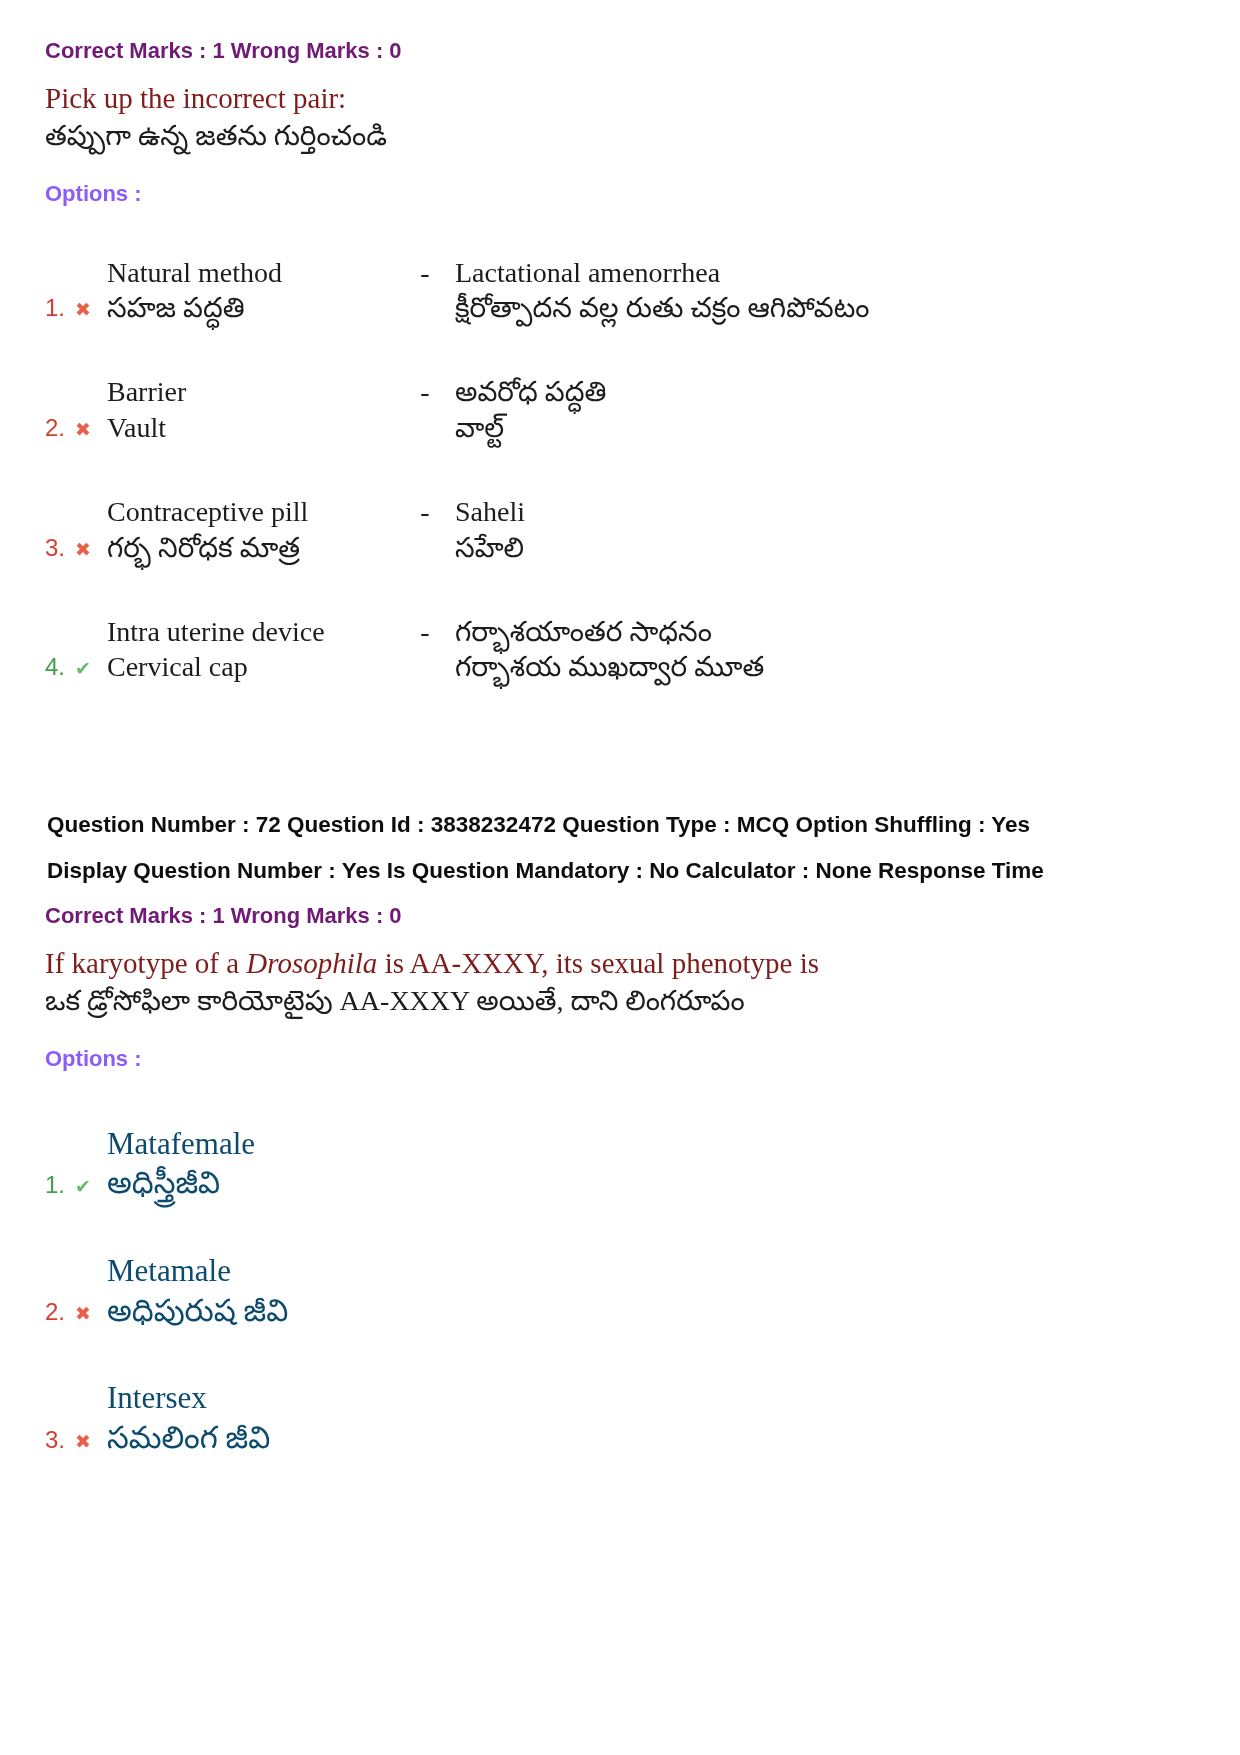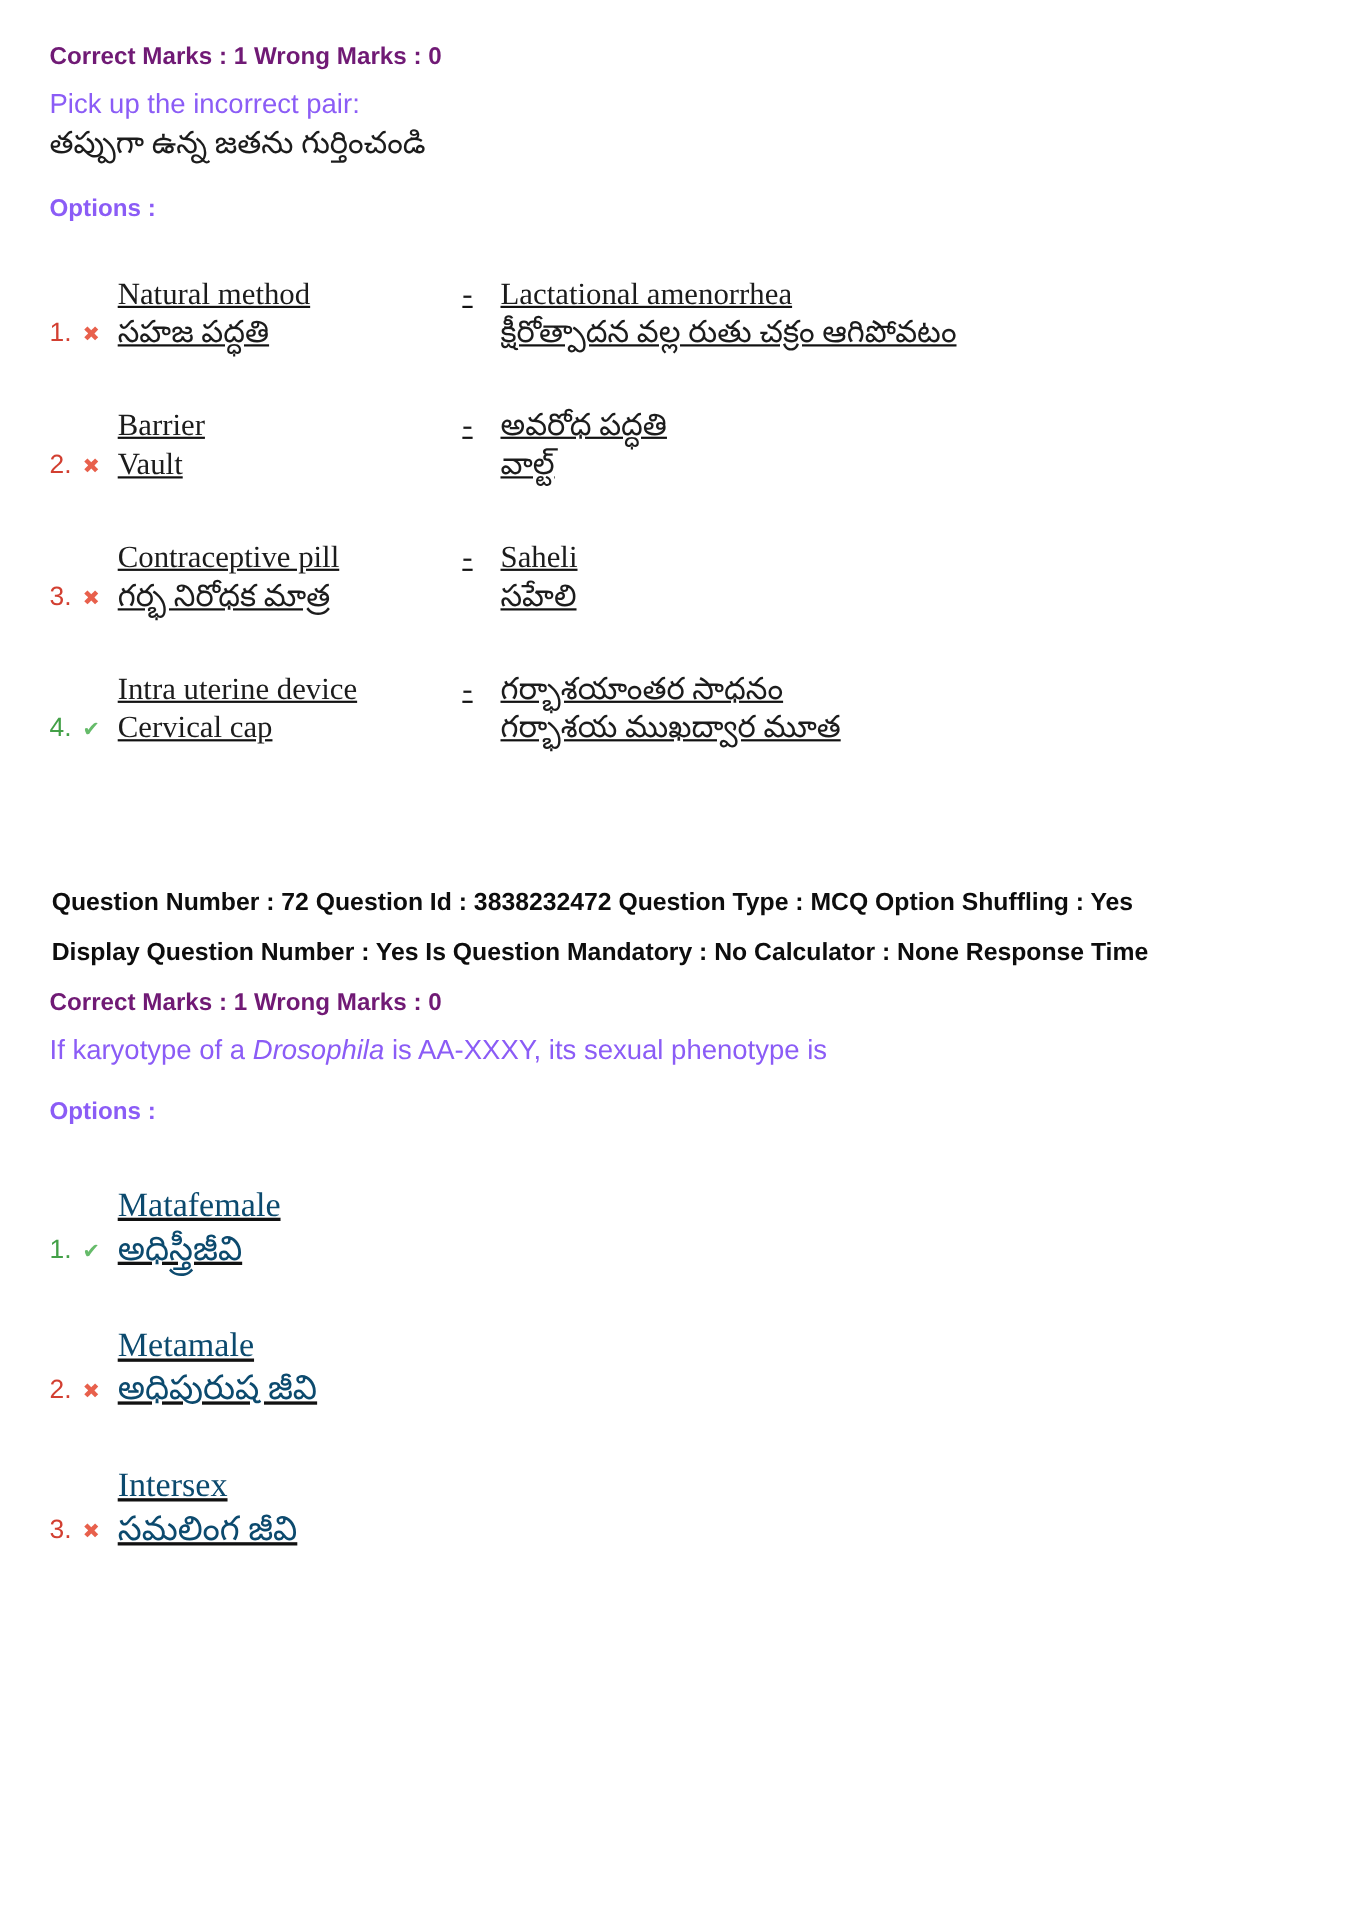--- a/index.html
+++ b/index.html
@@ -14,24 +14,24 @@
     padding: 38px 45px 40px 45px;
     box-sizing: border-box;
   }
   .marks-line {
     font-size: 22px;
     font-weight: 700;
     color: #701a75;
     margin: 0 0 16px 0;
   }
   .question-en {
-    font-family: Liberation Sans, sans-serif;
-    font-size: 25px;
+    font-family: Liberation Serif, serif;
+    font-size: 29px;
     line-height: 1.25;
-    color: #8b5cf6;
+    color: #7f1d1d;
     margin: 0;
   }
   .question-te {
     font-family: "Liberation Serif", serif;
     font-size: 28px;
     line-height: 1.3;
     color: #1c1c1c;
     margin: 2px 0 0 0;
   }
   .options-label {
@@ -54,21 +54,21 @@
     gap: 10px;
     padding-bottom: 4px;
     font-size: 24px;
   }
   .option-marker .num { font-family: "Liberation Sans", sans-serif; }
   .option-marker.wrong .num { color: #d23f31; }
   .option-marker.correct .num { color: #43a047; }
   .mark-icon { font-size: 19px; line-height: 1; }
   .option-marker.wrong .mark-icon { color: #e8604c; }
   .option-marker.correct .mark-icon { color: #66bb6a; }
-  .option-body { flex: 1 1 auto; text-decoration: underline; }
+  .option-body { flex: 1 1 auto; }
   
   .pair-grid {
     display: grid;
     grid-template-columns: 288px 60px auto;
     column-gap: 0;
     font-family: "Liberation Serif", serif;
     font-size: 28px;
     line-height: 1.28;
     color: #1c1c1c;
   }
@@ -173,20 +173,21 @@
     </div>
   </section>
 
   <section>
     <div class="meta-block">
       <p>Question Number : 72 Question Id : 3838232472 Question Type : MCQ Option Shuffling : Yes</p>
       <p>Display Question Number : Yes Is Question Mandatory : No Calculator : None Response Time</p>
     </div>
     <p class="marks-line qblock-marks">Correct Marks : 1 Wrong Marks : 0</p>
     <p class="question-en"><span>If karyotype of a </span><span class="italic">Drosophila</span><span> is AA-XXXY, its sexual phenotype is</span></p>
+    <p class="question-te">ఒక డ్రోసోఫిలా కారియోటైపు AA-XXXY అయితే, దాని లింగరూపం</p>
     <p class="options-label">Options :</p>
 
     <div class="option-row opt-gap-large">
       <div class="option-marker correct">
         <span class="num">1.</span>
         <span class="mark-icon">✔</span>
       </div>
       <div class="option-body">
         <div class="single-en">Matafemale</div>
         <div class="single-te">అధిస్త్రీజీవి</div>

